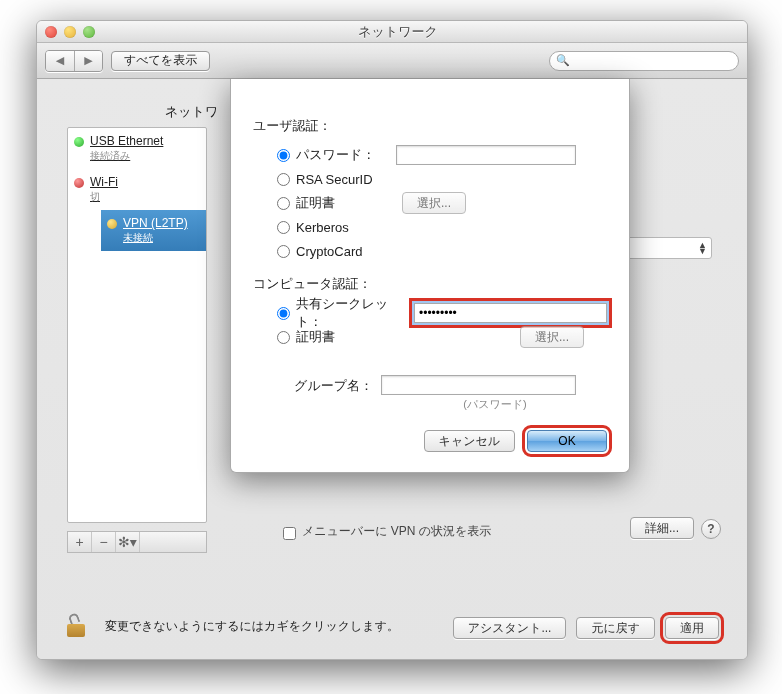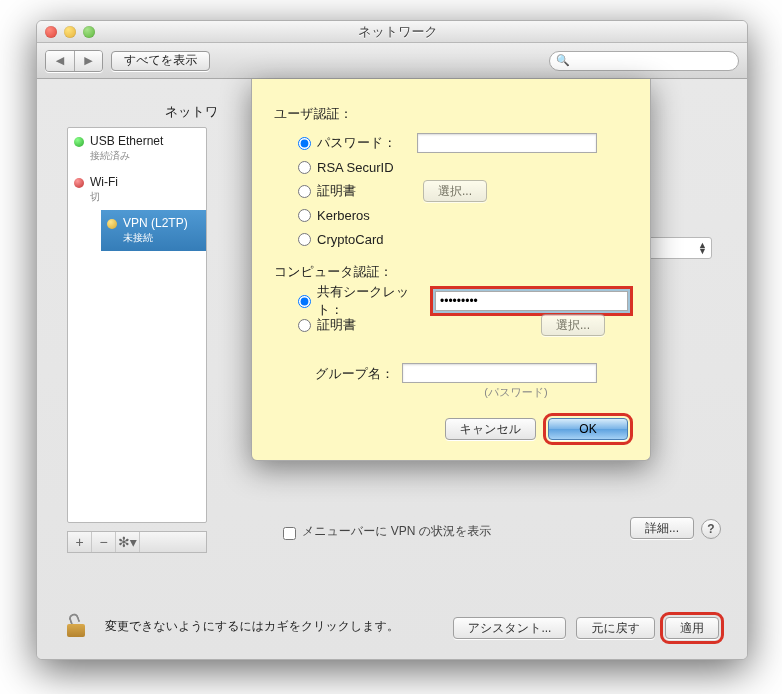--- a/index.html
+++ b/index.html
@@ -84,20 +84,21 @@
     width:140px; height:396px;
     background:#fff;
     border:1px solid #b8b8b8;
     border-radius:2px;
   }
   .sb-item {
     padding:6px 8px 6px 22px;
     font-size:12px;
     position:relative;
     border-bottom: none;
+    text-decoration: underline;
   }
   .sb-item .status-dot {
     position:absolute; left:6px; top:9px;
     width:10px;height:10px;border-radius:50%;
   }
   .dot-green { background: radial-gradient(circle at 35% 30%, #8aff8a, #2fa92f); }
   .dot-red { background: radial-gradient(circle at 35% 30%, #ff9a9a, #c03030); }
   .dot-yellow { background: radial-gradient(circle at 35% 30%, #ffe68a, #d6a82f); }
   .sb-item .name { color:#222; font-size:12px;}
   .sb-item .sub { color:#888; font-size:10px; margin-top:1px;}
@@ -175,28 +176,28 @@
   .aqua-btn.default {
     background: linear-gradient(#d7ecfb,#7db6e8 48%,#5fa3e0 52%,#a5d1f5);
     border-color:#4a7fb3;
     color:#000; font-weight:500;
   }
   .red-outline { outline: 3px solid #d83226; outline-offset: 2px; }
 
   
   .sheet {
     position:absolute;
-    left:214px; top:58px;
+    left:193px; top:58px;
     width:400px;
-    background:#fef9c3;
+    background:#ffffff;
     border:1px solid #aaa;
     border-top:none;
     border-radius:0 0 6px 6px;
     box-shadow: 0 8px 30px rgba(0,0,0,0.45);
-    padding: 20px 22px 20px 22px;
+    padding: 32px 22px 20px 22px;
     z-index:10;
   }
   .form-section-label { font-size:13px; margin-bottom:8px; margin-top:6px;}
   .radio-stack { margin-left: 24px; }
   .radio-row {
     display:flex; align-items:center;
     height:24px;
     font-size:13px;
   }
   .radio-row input[type=radio] { margin-right:6px; }

